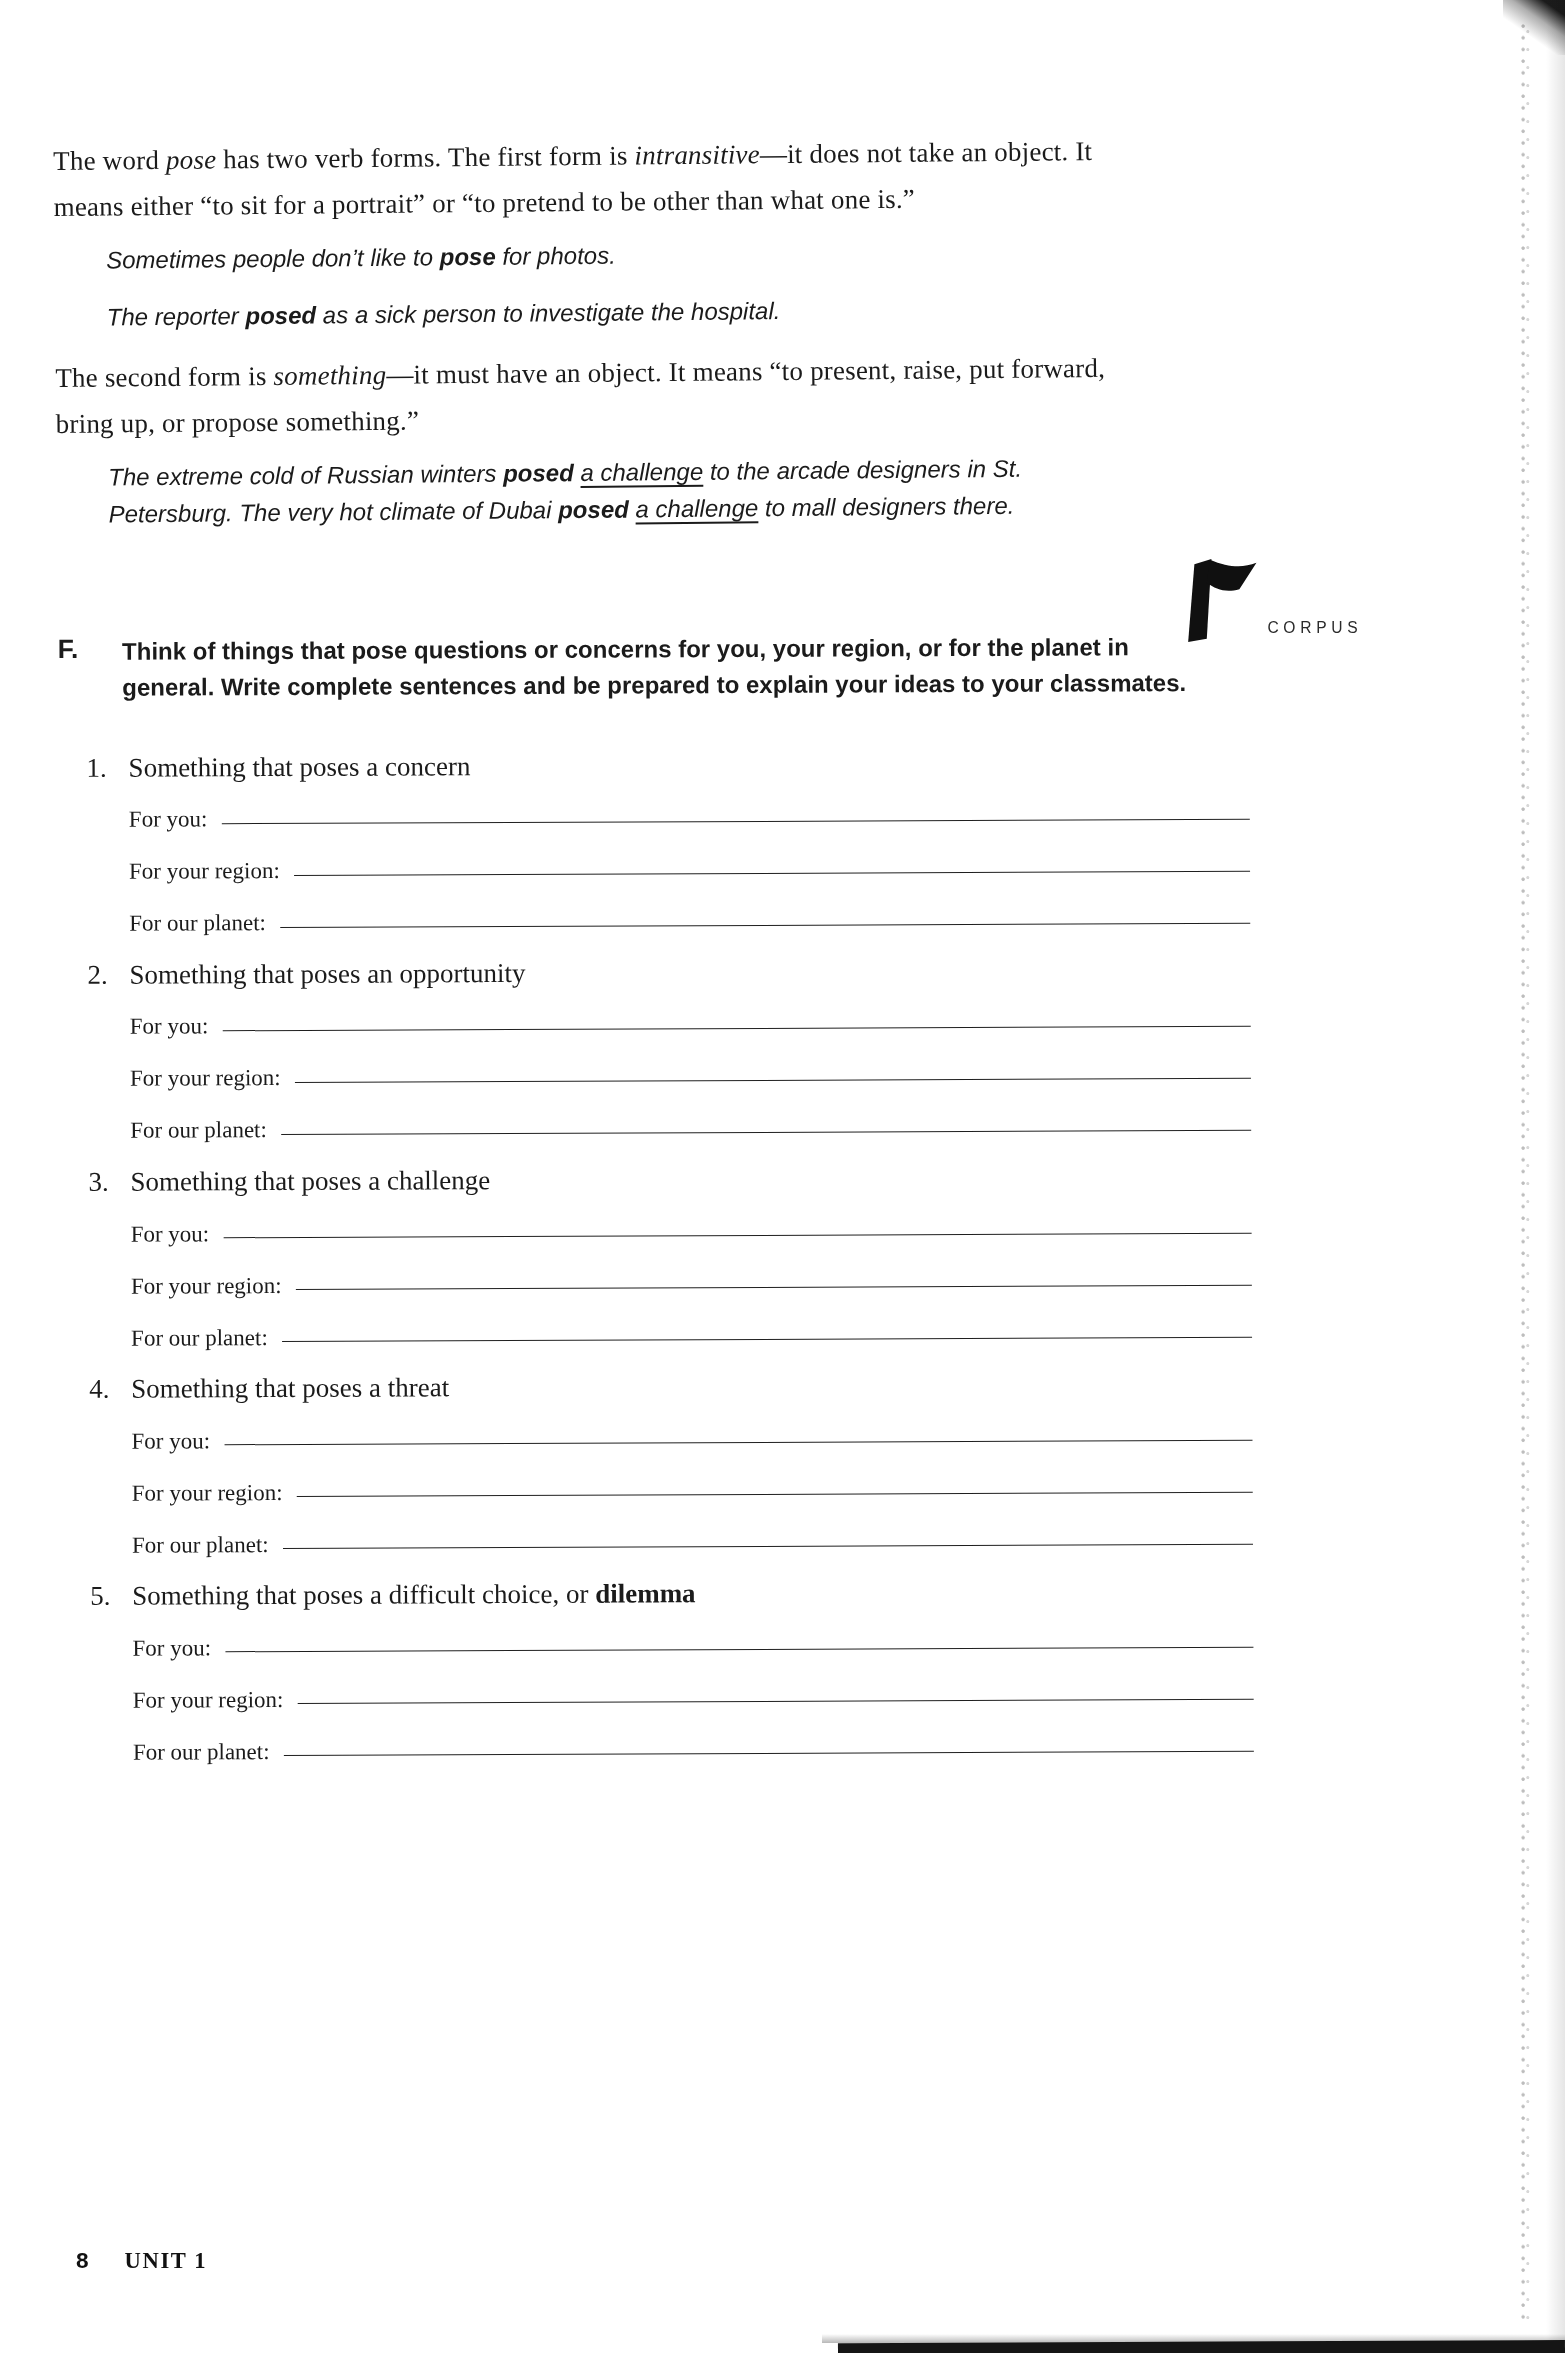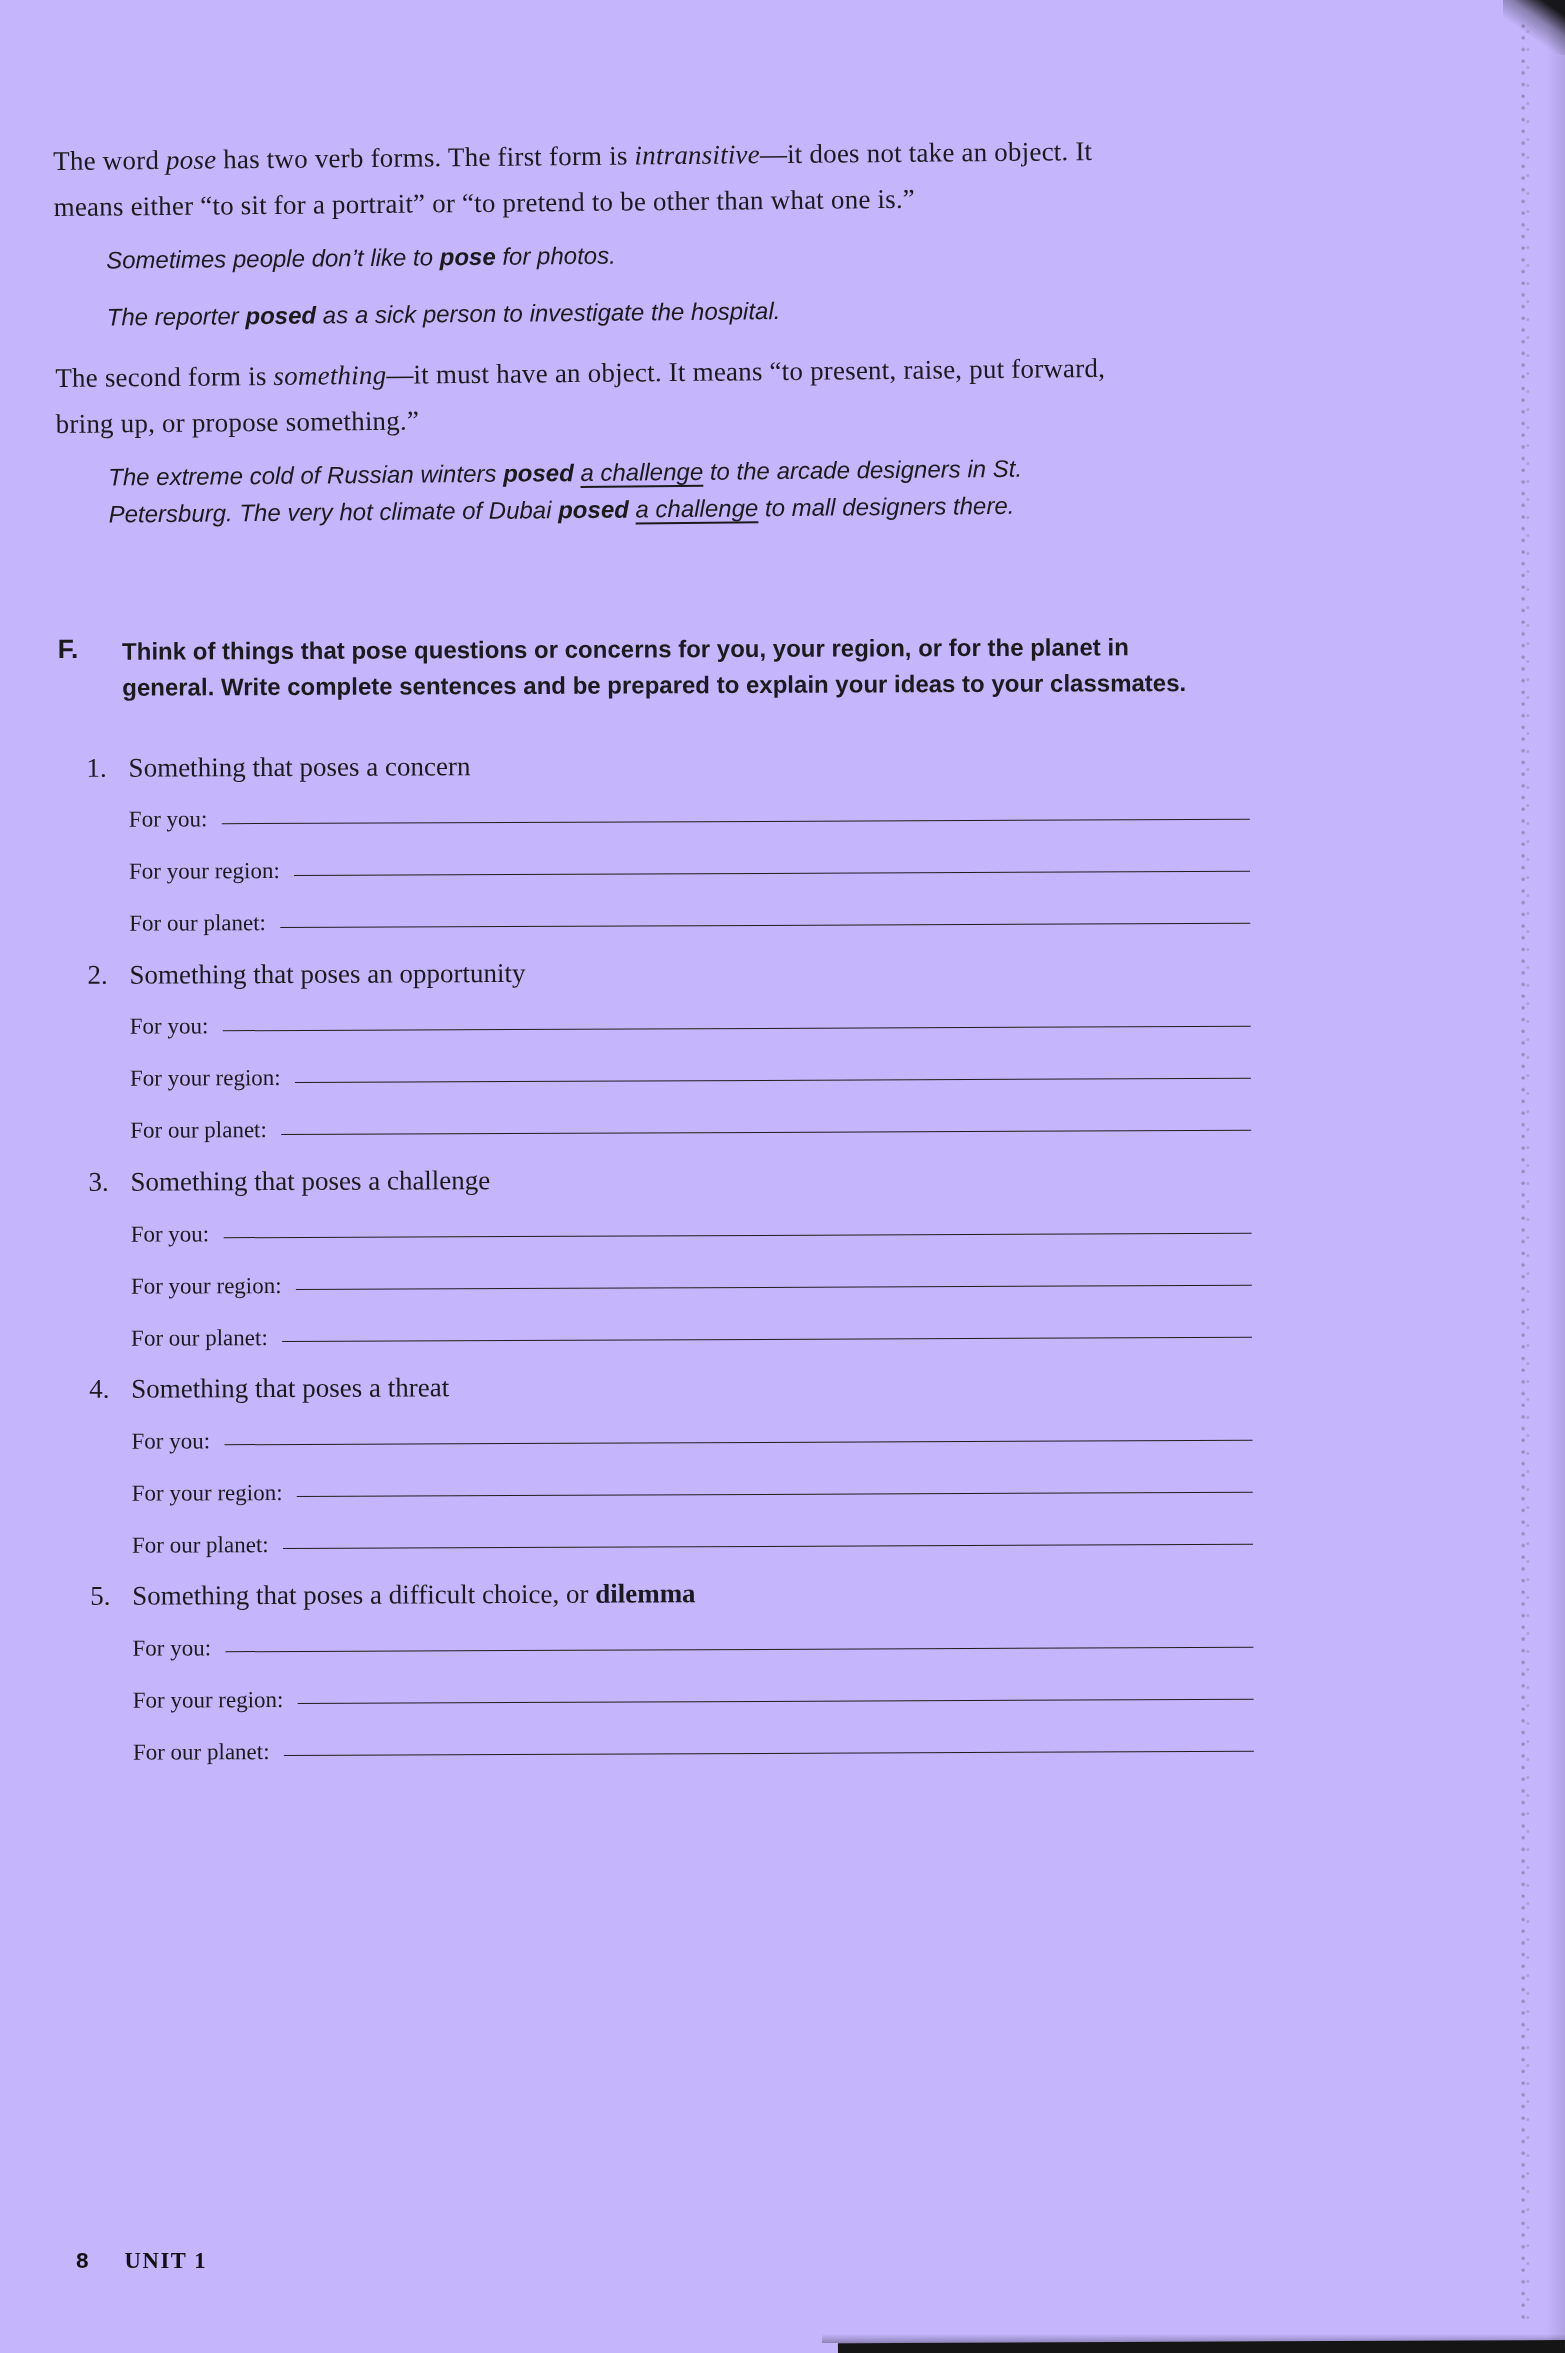--- a/index.html
+++ b/index.html
@@ -2,21 +2,21 @@
 <html style="font-size:12.5px"><head>
 <meta charset="utf-8">
 <title>Workbook Page Scan</title>
 <style>
   html, body { margin: 0; padding: 0; background: #e8e8e6; }
   .page {
     position: relative;
     width: 1565px;
     height: 2354px;
     margin: 0 auto;
-    background: #c4b5fd;
+    background: #ffffff;
     overflow: hidden;
     color: #1b1b1b;
     font-family: "Liberation Serif", "DejaVu Serif", serif;
   }
   .content {
     position: absolute;
     left: 53px;
     top: 139px;
     width: 1196px;
   }
@@ -293,20 +293,27 @@
           <div class="form-row">
             <span class="row-label">For our planet:</span>
             <span class="rule"></span>
           </div>
         </div>
 
       </div>
     </div>
   </div>
 
+  <div class="corpus">
+    <svg width="90" height="84" viewBox="0 0 116 108" aria-hidden="true">
+      <path d="M34 8 L56 1 L50 104 L26 108 Z" fill="#101010"></path>
+      <path d="M54 2 C 78 12, 96 13, 114 6 L92 40 C 74 45, 62 40, 50 32 Z" fill="#101010"></path>
+    </svg>
+    <span class="corpus-text">CORPUS</span>
+  </div>
 
   <div class="footer">
     <span class="num">8</span>
     <span class="unit">UNIT 1</span>
   </div>
 
   <div class="perforation"></div>
   <div class="corner-top"></div>
   <div class="right-shade"></div>
   <div class="bottom-shade"></div>

